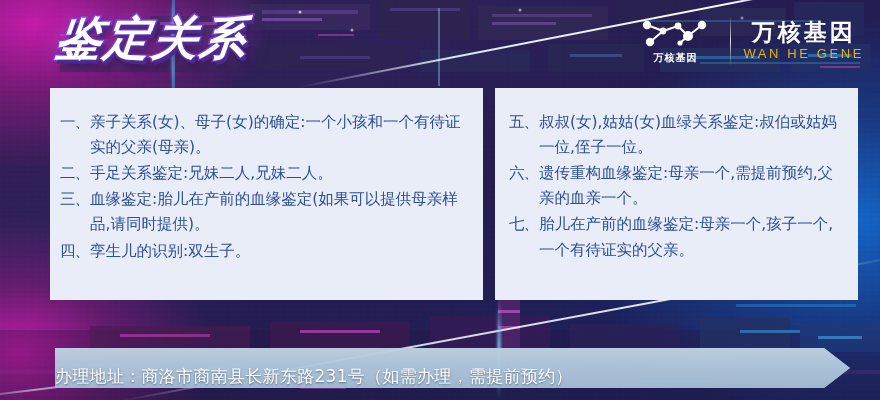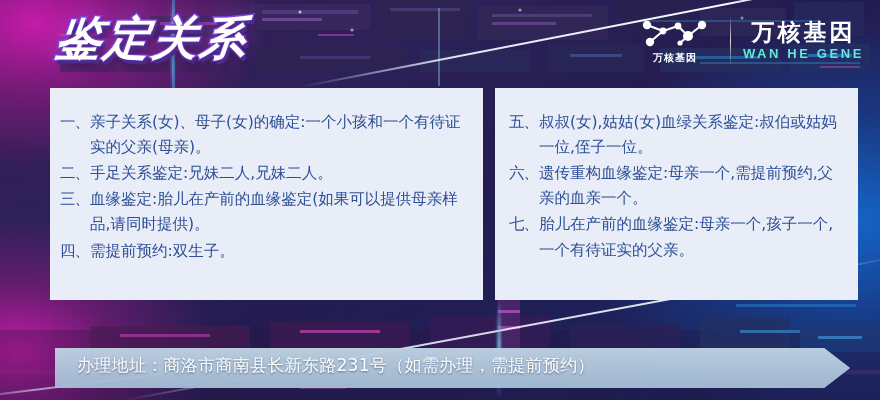--- a/index.html
+++ b/index.html
@@ -122,22 +122,22 @@
   .logo-cn {
     font-size: 23px;
     font-weight: 700;
     color: #ffffff;
     letter-spacing: 3px;
     line-height: 1.15;
     white-space: nowrap;
   }
   .logo-en {
     font-size: 13px;
-    font-weight: 700;
-    color: #5eead4;
+    font-weight: 400;
+    color: #eab308;
     letter-spacing: 2.6px;
     line-height: 1.3;
     white-space: nowrap;
   }
 
   
   .panels {
     position: absolute;
     left: 50px;
     top: 88px;
@@ -193,22 +193,21 @@
     inset: 0;
     -webkit-clip-path: polygon(0 0, calc(100% - 26px) 0, 100% 50%, calc(100% - 26px) 100%, 0 100%);
     clip-path: polygon(0 0, calc(100% - 26px) 0, 100% 50%, calc(100% - 26px) 100%, 0 100%);
     background: rgba(215,232,245,0.85);
     z-index: -1;
   }
   .footer-inner {
     position: absolute;
     inset: 0;
     display: flex;
-    align-items: flex-start;
-    padding-left: 22px;
+    align-items: flex-end;
     margin-top: 6px;
   }
   .footer-text {
     color: #ffffff;
     font-size: 17px;
     letter-spacing: 0.3px;
     font-family: "DejaVu Sans", "Liberation Sans", sans-serif;
     text-shadow: 0 1px 2px rgba(30,50,80,0.55);
     white-space: nowrap;
   }
@@ -339,21 +338,21 @@
       <div class="item">
         <span class="item-num">二、</span>
         <span class="item-text">手足关系鉴定:兄妹二人,兄妹二人。</span>
       </div>
       <div class="item">
         <span class="item-num">三、</span>
         <span class="item-text">血缘鉴定:胎儿在产前的血缘鉴定(如果可以提供母亲样品,请同时提供)。</span>
       </div>
       <div class="item">
         <span class="item-num">四、</span>
-        <span class="item-text">需提前预约:双生子。</span>
+        <span class="item-text">孪生儿的识别:双生子。</span>
       </div>
     </div>
 
     <div class="panel-gap"></div>
 
     <div class="panel panel-right">
       <div class="item">
         <span class="item-num">五、</span>
         <span class="item-text">叔叔(女),姑姑(女)血绿关系鉴定:叔伯或姑妈一位,侄子一位。</span>
       </div>

